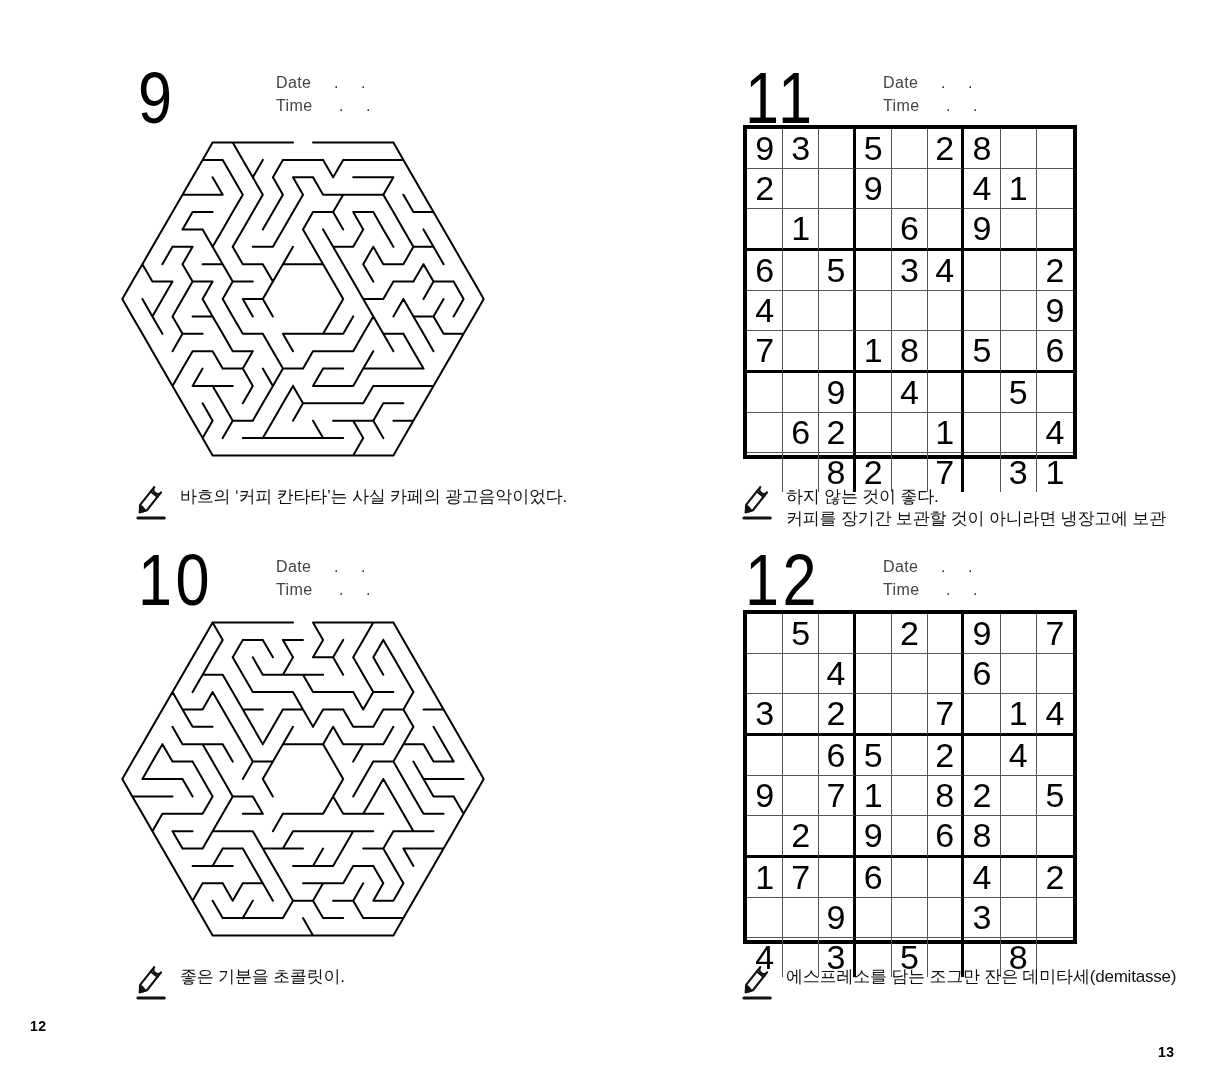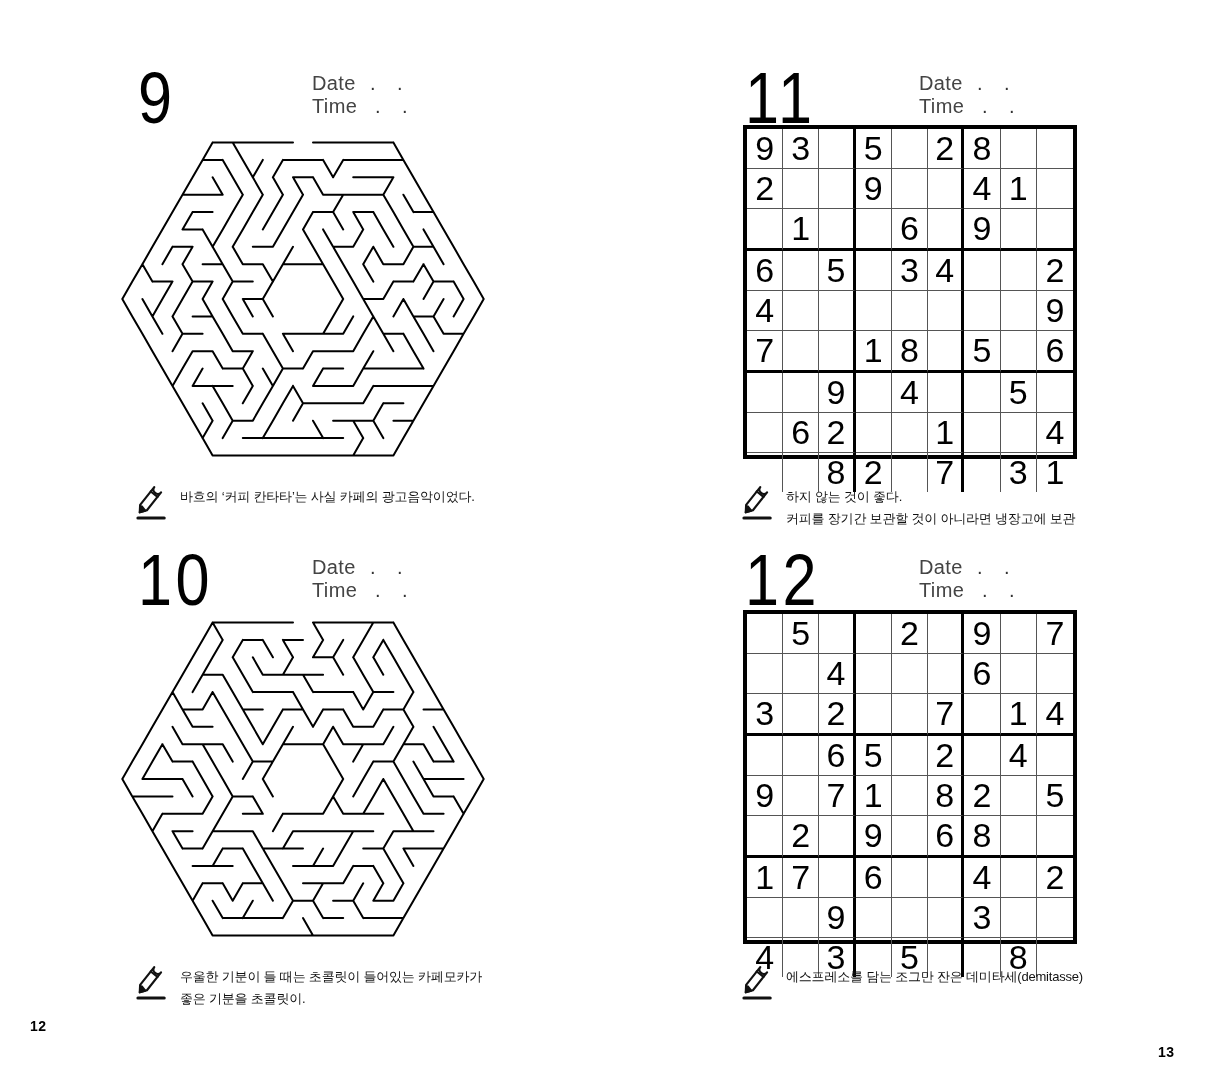--- a/index.html
+++ b/index.html
@@ -6,27 +6,27 @@
   .sheet{position:relative;width:1217px;height:1075px;background:#fff;overflow:hidden;
          font-family:"Liberation Sans","DejaVu Sans",sans-serif;color:#000;}
   .abs{position:absolute;}
 
   
   .bignum{font-size:72px;line-height:72px;letter-spacing:4px;color:#000;
           -webkit-text-stroke:4px #fff;paint-order:stroke fill;
           transform:scaleX(.85);transform-origin:0 0;white-space:nowrap;}
 
   
-  .dtblock{font-size:20px;color:#444;letter-spacing:.4px;line-height:22.5px;margin-left:36px;}
+  .dtblock{font-size:16px;color:#444;letter-spacing:.4px;line-height:22.5px;}
   .dtlabel{display:inline-block;width:58px;}
   .dot{display:inline-block;width:27px;color:#333;}
   .tshift{padding-left:5px;}
 
   
-  .caption{font-size:13px;line-height:22px;color:#111;letter-spacing:-0.2px;white-space:nowrap;}
+  .caption{font-size:17px;line-height:22px;color:#111;letter-spacing:-0.2px;white-space:nowrap;}
 
   
   .sudoku{display:grid;grid-template-columns:repeat(9,1fr);grid-template-rows:repeat(9,1fr);
           width:334px;height:334px;border:4px solid #000;box-sizing:border-box;background:#fff;}
   .scell{display:flex;align-items:center;justify-content:center;
          font-size:34px;color:#000;
          border-right:1px solid #555;border-bottom:1px solid #555;box-sizing:border-box;}
   .scell.bx{border-right:3px solid #000;}
   .scell.by{border-bottom:3px solid #000;}
   .scell.lr{border-right:none;}
@@ -75,21 +75,20 @@
         <path d="M-90.4 -156.5L-80.3 -139.1M10.0 -156.5L20.1 -139.1M60.2 -139.1L70.3 -156.5M-90.4 -121.7L-80.3 -139.1M-70.3 -121.7L-60.2 -139.1M-60.2 -139.1L-40.2 -139.1M-40.2 -139.1L-30.1 -121.7M-20.1 -139.1L-10.0 -121.7M-20.1 -139.1L0.0 -139.1M10.0 -121.7L20.1 -139.1M30.1 -121.7L40.2 -139.1M50.2 -121.7L60.2 -139.1M70.3 -121.7L80.3 -139.1M80.3 -139.1L90.4 -121.7M-100.4 -104.3L-90.4 -121.7M-70.3 -121.7L-60.2 -104.3M-50.2 -121.7L-40.2 -104.3M-20.1 -104.3L-10.0 -121.7M10.0 -121.7L30.1 -121.7M30.1 -121.7L40.2 -104.3M50.2 -121.7L60.2 -104.3M70.3 -121.7L80.3 -104.3M90.4 -121.7L100.4 -104.3M-110.4 -86.9L-100.4 -104.3M-100.4 -104.3L-80.3 -104.3M-80.3 -104.3L-70.3 -86.9M-60.2 -104.3L-50.2 -86.9M-40.2 -104.3L-20.1 -104.3M-20.1 -104.3L0.0 -104.3M0.0 -104.3L10.0 -86.9M0.0 -104.3L20.1 -104.3M60.2 -104.3L70.3 -86.9M100.4 -104.3L110.4 -86.9M-130.5 -86.9L-120.5 -69.6M-100.4 -69.6L-90.4 -86.9M-90.4 -86.9L-80.3 -69.6M-70.3 -86.9L-60.2 -69.6M-50.2 -86.9L-30.1 -86.9M-30.1 -86.9L-10.0 -86.9M-10.0 -86.9L0.0 -69.6M10.0 -86.9L30.1 -86.9M30.1 -86.9L50.2 -86.9M50.2 -86.9L60.2 -69.6M60.2 -69.6L70.3 -86.9M70.3 -86.9L90.4 -86.9M100.4 -69.6L110.4 -86.9M-120.5 -69.6L-110.4 -52.2M-120.5 -69.6L-100.4 -69.6M-80.3 -69.6L-70.3 -52.2M-60.2 -69.6L-50.2 -52.2M-60.2 -69.6L-40.2 -69.6M-30.1 -52.2L-20.1 -69.6M-20.1 -69.6L0.0 -69.6M0.0 -69.6L10.0 -52.2M10.0 -52.2L20.1 -69.6M20.1 -69.6L40.2 -69.6M40.2 -69.6L50.2 -52.2M70.3 -52.2L80.3 -69.6M80.3 -69.6L100.4 -69.6M100.4 -69.6L110.4 -52.2M120.5 -69.6L140.6 -69.6M-130.5 -52.2L-120.5 -34.8M-110.4 -52.2L-90.4 -52.2M-70.3 -52.2L-60.2 -34.8M-50.2 -52.2L-40.2 -34.8M-40.2 -34.8L-30.1 -52.2M-20.1 -34.8L-10.0 -52.2M20.1 -34.8L30.1 -52.2M30.1 -52.2L40.2 -34.8M50.2 -52.2L70.3 -52.2M80.3 -34.8L90.4 -52.2M100.4 -34.8L110.4 -52.2M130.5 -52.2L140.6 -34.8M-150.6 -17.4L-140.6 -34.8M-140.6 -34.8L-130.5 -17.4M-120.5 -34.8L-100.4 -34.8M-100.4 -34.8L-90.4 -17.4M-100.4 -34.8L-80.3 -34.8M-80.3 -34.8L-70.3 -17.4M-60.2 -34.8L-50.2 -17.4M50.2 -17.4L60.2 -34.8M40.2 -34.8L60.2 -34.8M60.2 -34.8L80.3 -34.8M90.4 -17.4L100.4 -34.8M100.4 -34.8L120.5 -34.8M120.5 -34.8L130.5 -17.4M140.6 -34.8L150.6 -17.4M-160.6 0.0L-150.6 -17.4M-160.6 0.0L-140.6 0.0M-140.6 0.0L-120.5 0.0M-130.5 -17.4L-110.4 -17.4M-110.4 -17.4L-100.4 0.0M-90.4 -17.4L-80.3 0.0M-60.2 0.0L-50.2 -17.4M-50.2 -17.4L-30.1 -17.4M60.2 0.0L70.3 -17.4M70.3 -17.4L90.4 -17.4M90.4 -17.4L100.4 0.0M110.4 -17.4L120.5 0.0M120.5 0.0L140.6 0.0M130.5 -17.4L150.6 -17.4M140.6 0.0L160.6 0.0M-170.7 17.4L-150.6 17.4M-150.6 17.4L-130.5 17.4M-120.5 0.0L-110.4 17.4M-100.4 0.0L-90.4 17.4M-80.3 0.0L-70.3 17.4M-70.3 17.4L-50.2 17.4M50.2 17.4L60.2 0.0M70.3 17.4L80.3 0.0M80.3 0.0L90.4 17.4M100.4 0.0L110.4 17.4M120.5 0.0L130.5 17.4M130.5 17.4L150.6 17.4M-140.6 34.8L-120.5 34.8M-120.5 34.8L-100.4 34.8M-100.4 34.8L-90.4 17.4M-80.3 34.8L-70.3 17.4M-60.2 34.8L-40.2 34.8M-50.2 17.4L-40.2 34.8M30.1 17.4L40.2 34.8M40.2 34.8L60.2 34.8M60.2 34.8L70.3 17.4M60.2 34.8L80.3 34.8M90.4 17.4L100.4 34.8M110.4 17.4L120.5 34.8M120.5 34.8L140.6 34.8M150.6 17.4L160.6 34.8M-150.6 52.2L-140.6 34.8M-130.5 52.2L-110.4 52.2M-90.4 52.2L-80.3 34.8M-90.4 52.2L-70.3 52.2M-70.3 52.2L-50.2 52.2M-30.1 52.2L-20.1 34.8M-10.0 52.2L10.0 52.2M10.0 52.2L30.1 52.2M30.1 52.2L50.2 52.2M50.2 52.2L70.3 52.2M90.4 52.2L110.4 52.2M100.4 34.8L110.4 52.2M110.4 52.2L130.5 52.2M-130.5 52.2L-120.5 69.6M-120.5 69.6L-100.4 69.6M-100.4 69.6L-90.4 52.2M-80.3 69.6L-60.2 69.6M-50.2 52.2L-40.2 69.6M-40.2 69.6L-20.1 69.6M-20.1 69.6L-10.0 52.2M-20.1 69.6L0.0 69.6M40.2 69.6L50.2 52.2M60.2 69.6L80.3 69.6M80.3 69.6L90.4 52.2M100.4 69.6L120.5 69.6M120.5 69.6L140.6 69.6M-110.4 86.9L-90.4 86.9M-90.4 86.9L-80.3 69.6M-90.4 86.9L-70.3 86.9M-60.2 69.6L-50.2 86.9M-40.2 69.6L-30.1 86.9M-10.0 86.9L10.0 86.9M10.0 86.9L20.1 69.6M10.0 86.9L30.1 86.9M30.1 86.9L40.2 69.6M50.2 86.9L70.3 86.9M80.3 69.6L90.4 86.9M100.4 69.6L110.4 86.9M-100.4 104.3L-80.3 104.3M-60.2 104.3L-40.2 104.3M-50.2 86.9L-40.2 104.3M-30.1 86.9L-20.1 104.3M0.0 104.3L20.1 104.3M20.1 104.3L40.2 104.3M40.2 104.3L50.2 86.9M70.3 86.9L80.3 104.3M90.4 86.9L100.4 104.3M-110.4 121.7L-100.4 104.3M-80.3 104.3L-70.3 121.7M-70.3 121.7L-60.2 104.3M-40.2 104.3L-30.1 121.7M-20.1 104.3L-10.0 121.7M-10.0 121.7L10.0 121.7M10.0 121.7L20.1 104.3M30.1 121.7L50.2 121.7M50.2 121.7L60.2 104.3M70.3 121.7L80.3 104.3M70.3 121.7L90.4 121.7M90.4 121.7L100.4 104.3M-90.4 121.7L-80.3 139.1M-80.3 139.1L-60.2 139.1M-60.2 139.1L-50.2 121.7M-60.2 139.1L-40.2 139.1M-40.2 139.1L-20.1 139.1M-20.1 139.1L-10.0 121.7M10.0 121.7L20.1 139.1M20.1 139.1L40.2 139.1M50.2 121.7L60.2 139.1M60.2 139.1L80.3 139.1M80.3 139.1L100.4 139.1M0.0 139.1L10.0 156.5M-100.4 -139.1L-90.4 -156.5M-90.4 -156.5L-70.3 -156.5M-70.3 -156.5L-50.2 -156.5M-50.2 -156.5L-30.1 -156.5M-30.1 -156.5L-10.0 -156.5M10.0 -156.5L30.1 -156.5M30.1 -156.5L50.2 -156.5M50.2 -156.5L70.3 -156.5M70.3 -156.5L90.4 -156.5M90.4 -156.5L100.4 -139.1M-110.4 -121.7L-100.4 -139.1M100.4 -139.1L110.4 -121.7M-120.5 -104.3L-110.4 -121.7M110.4 -121.7L120.5 -104.3M-130.5 -86.9L-120.5 -104.3M120.5 -104.3L130.5 -86.9M-140.6 -69.6L-130.5 -86.9M130.5 -86.9L140.6 -69.6M-150.6 -52.2L-140.6 -69.6M140.6 -69.6L150.6 -52.2M-160.6 -34.8L-150.6 -52.2M150.6 -52.2L160.6 -34.8M-170.7 -17.4L-160.6 -34.8M160.6 -34.8L170.7 -17.4M-180.7 0.0L-170.7 -17.4M170.7 -17.4L180.7 0.0M-180.7 0.0L-170.7 17.4M170.7 17.4L180.7 0.0M-170.7 17.4L-160.6 34.8M160.6 34.8L170.7 17.4M-160.6 34.8L-150.6 52.2M150.6 52.2L160.6 34.8M-150.6 52.2L-140.6 69.6M140.6 69.6L150.6 52.2M-140.6 69.6L-130.5 86.9M130.5 86.9L140.6 69.6M-130.5 86.9L-120.5 104.3M120.5 104.3L130.5 86.9M-120.5 104.3L-110.4 121.7M110.4 121.7L120.5 104.3M-110.4 121.7L-100.4 139.1M100.4 139.1L110.4 121.7M-100.4 139.1L-90.4 156.5M-90.4 156.5L-70.3 156.5M-70.3 156.5L-50.2 156.5M-50.2 156.5L-30.1 156.5M-30.1 156.5L-10.0 156.5M-10.0 156.5L10.0 156.5M10.0 156.5L30.1 156.5M30.1 156.5L50.2 156.5M50.2 156.5L70.3 156.5M70.3 156.5L90.4 156.5M90.4 156.5L100.4 139.1M-20.1 -34.8L0.0 -34.8M0.0 -34.8L20.1 -34.8M-30.1 -17.4L-20.1 -34.8M20.1 -34.8L30.1 -17.4M-40.2 0.0L-30.1 -17.4M30.1 -17.4L40.2 0.0M-40.2 0.0L-30.1 17.4M30.1 17.4L40.2 0.0M20.1 34.8L30.1 17.4M-20.1 34.8L0.0 34.8M0.0 34.8L20.1 34.8"></path>
       </svg>
 
     <svg class="abs pencil" style="left:136px;top:960px;" width="32" height="42" viewBox="0 0 34 42">
       <path d="M2 39 L30 39" style="stroke-width:3.2"></path>
       <path d="M4 33 L11.6 30.8 L26.6 11.9 A4.6 4.6 0 0 1 19.4 6.2 L4.4 25.1 Z"></path>
       <path d="M22.9 16.6 L15.7 10.9"></path>
       <path d="M4 33 L9.8 31.2 L6.2 26.8 Z" style="fill:#111"></path>
     </svg>
     <div class="abs caption" style="left:180px;top:966px;">
-      <div>우울한 기분이 들 때는 초콜릿이 들어있는 카페모카가</div>
       <div>좋은 기분을 초콜릿이.</div>
     </div>
 
     <div class="abs pagenum" style="left:30px;top:1018px;">12</div>
   </div>
 
   <div>
 
     <div class="abs bignum" style="left:745px;top:62px;">11</div>
     <div class="abs dtblock" style="left:883px;top:72px;">

